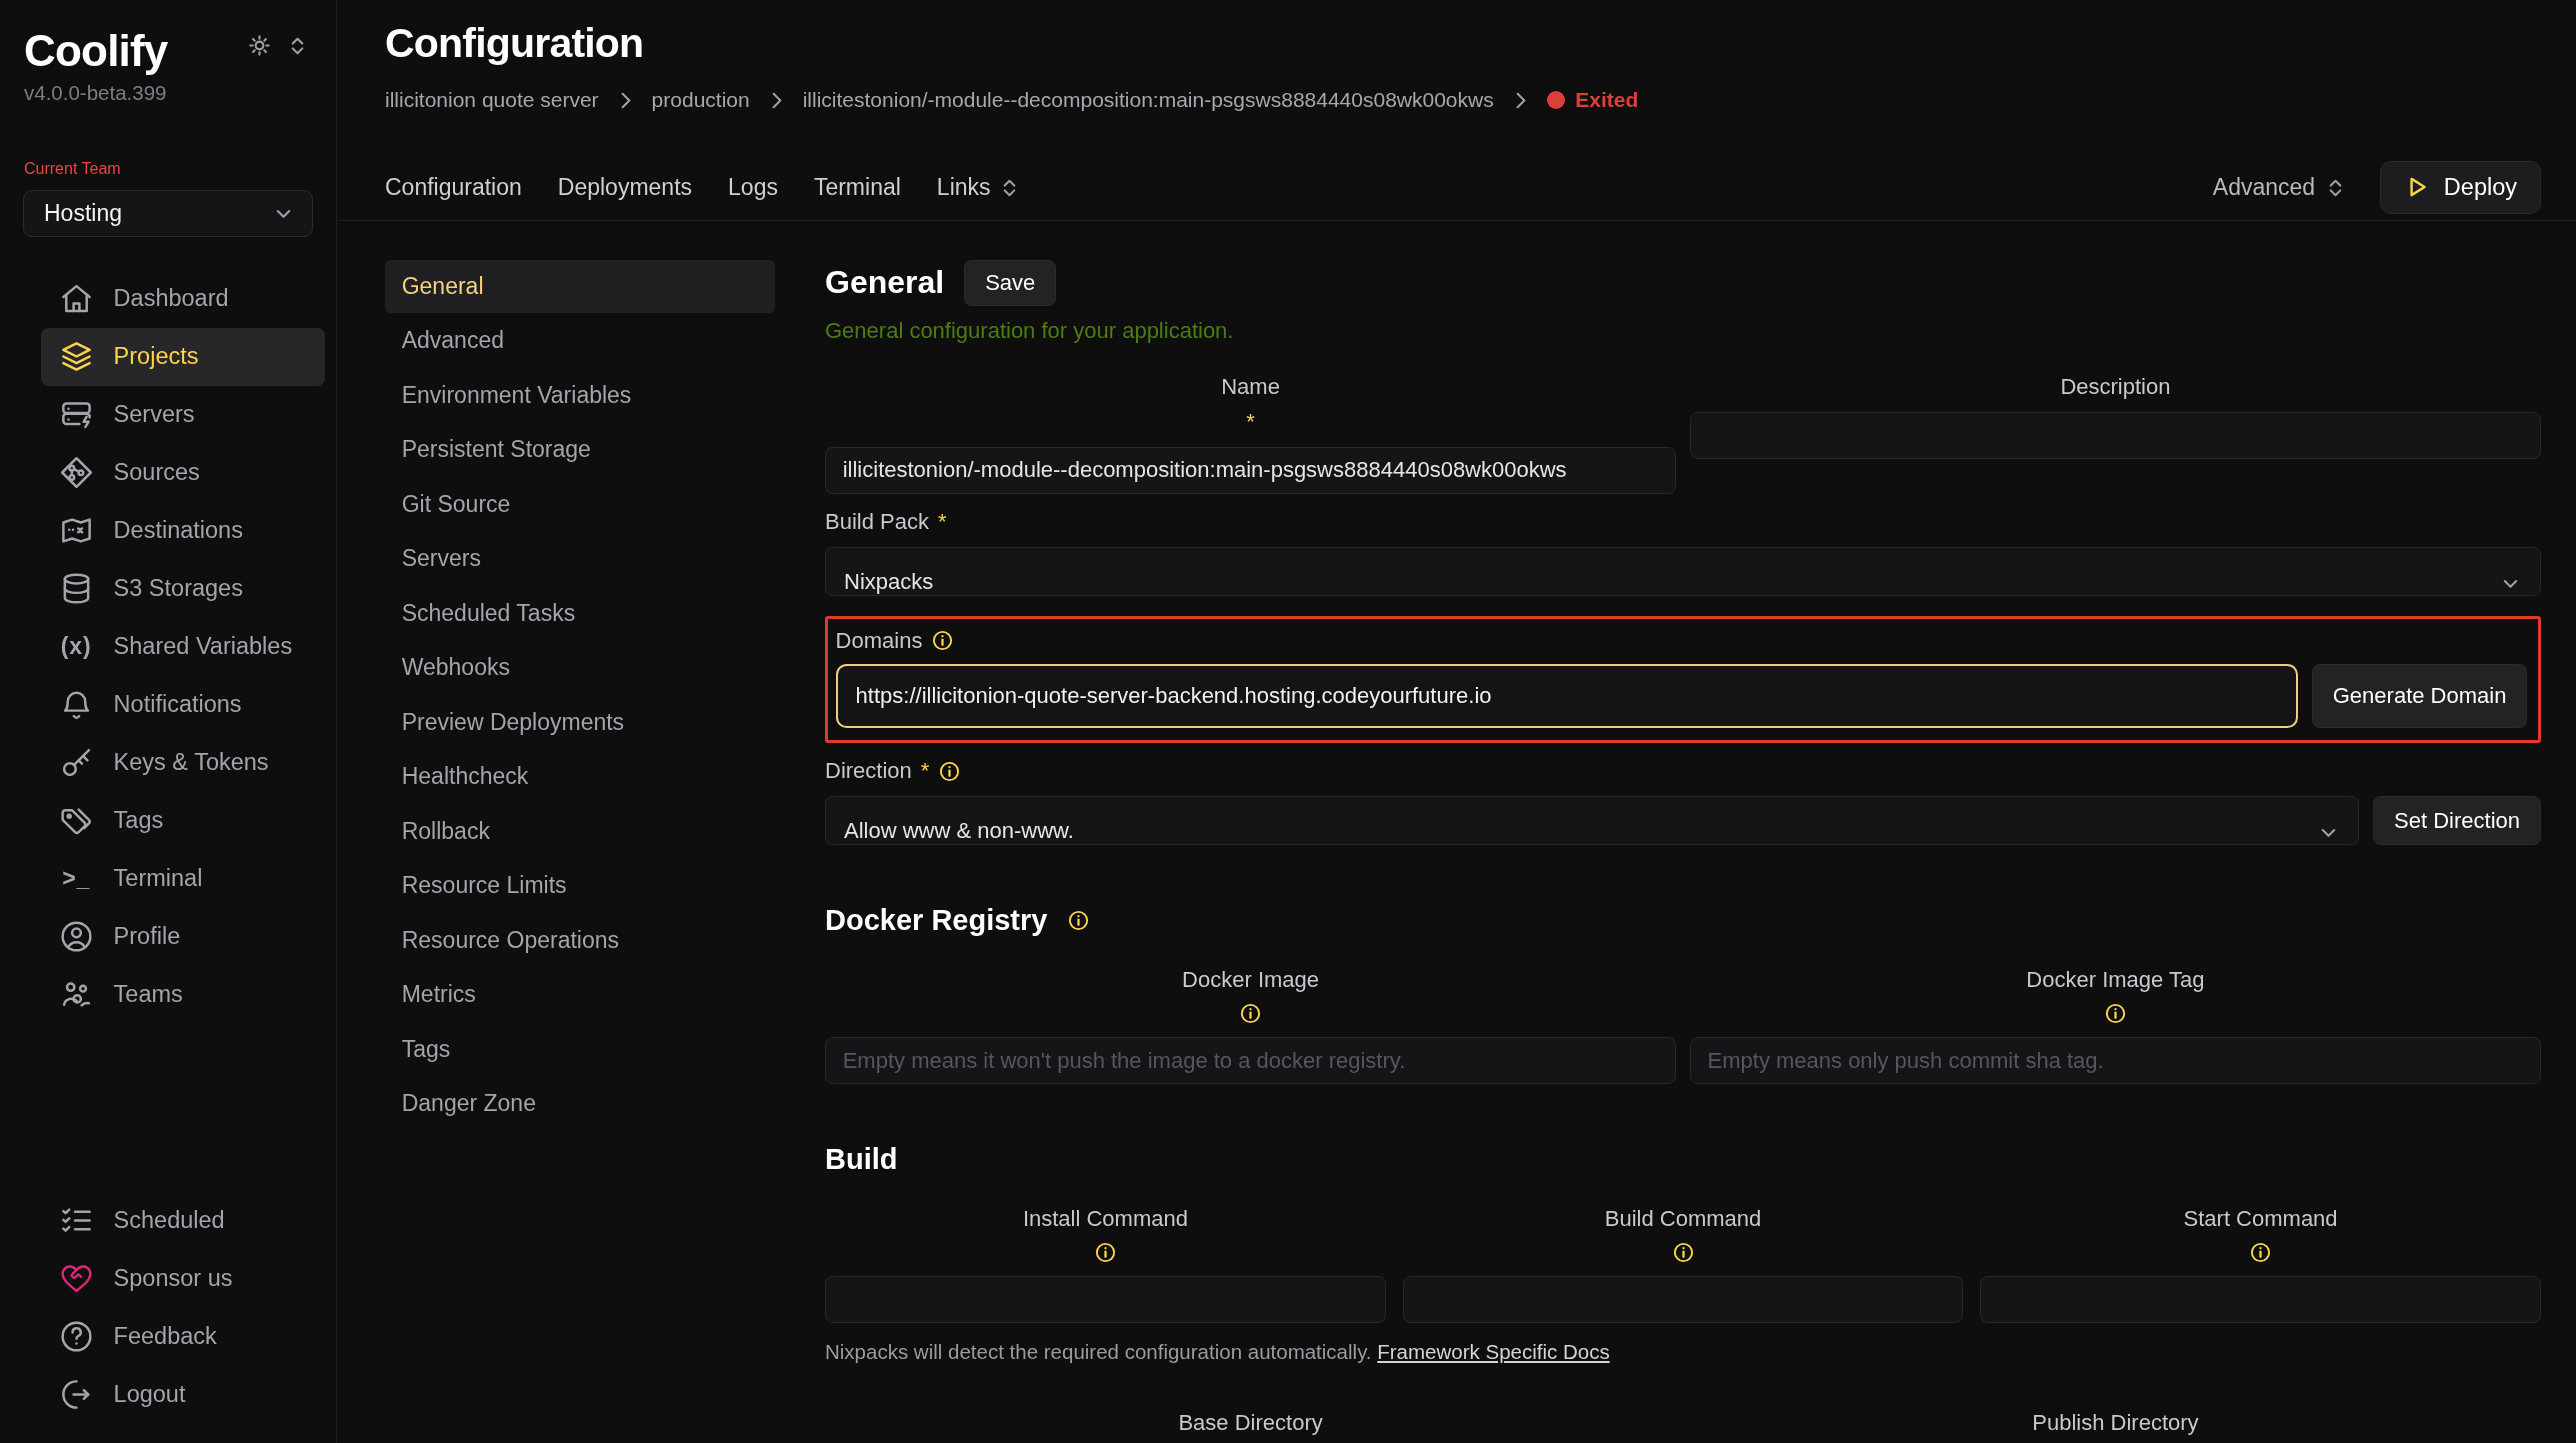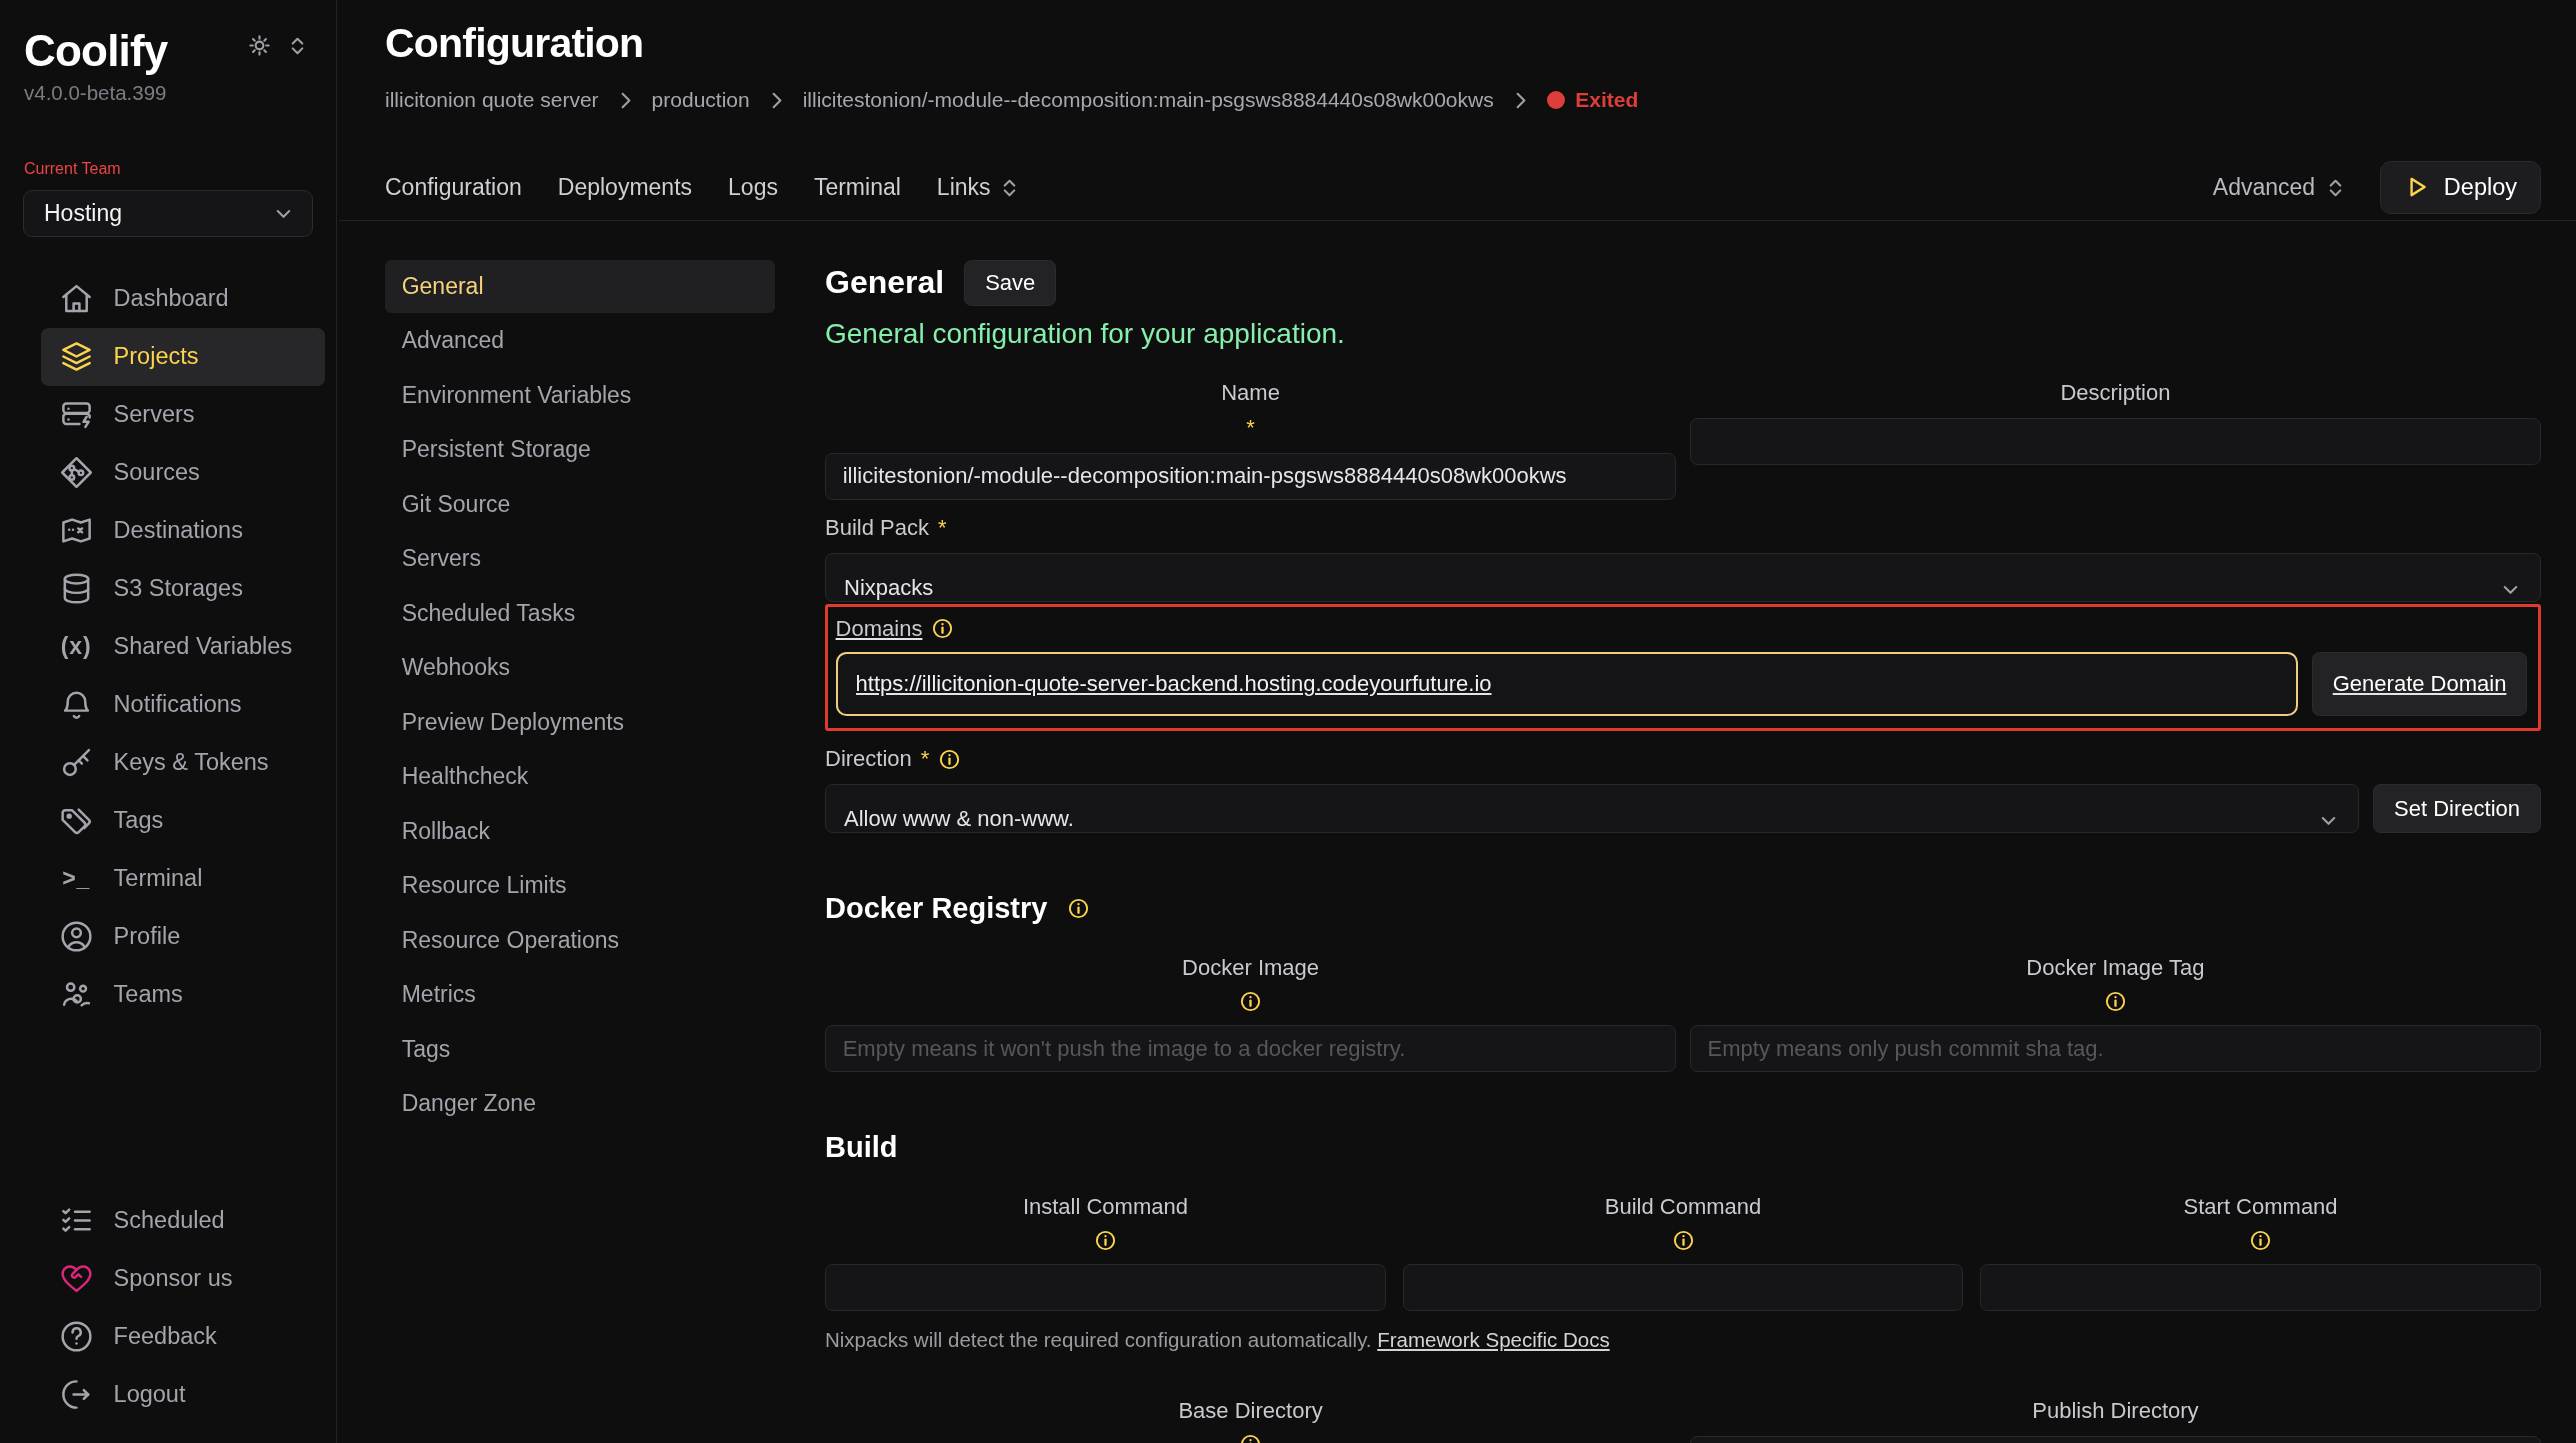--- a/index.html
+++ b/index.html
@@ -54,40 +54,40 @@
   
   .content { display:flex; padding:39px 35px 0 46px; }
   .subnav { width:390px; flex:0 0 390px; display:flex; flex-direction:column; }
   .subnav-item { height:53px; display:flex; align-items:center; padding-left:16.7px; border-radius:6px; font-size:23px; color:#a4a4ac; cursor:pointer; margin-bottom:1.5px; }
   .subnav-item.active { background:#202023; color:#f5d27c; }
 
   .form { margin-left:50px; width:1729px; }
   .h2-row { display:flex; align-items:center; gap:20px; }
   .h2 { font-size:32px; font-weight:700; color:#ffffff; }
   .btn { background:#232326; border:1.5px solid #2c2c30; border-radius:7.6px; color:#fff; font-size:22px; padding:9px 20px; cursor:pointer; font-family:inherit; }
-  .subtitle { margin-top:12px; font-size:28px; color:#86efac; }
+  .subtitle { margin-top:12px; font-size:22px; color:#4d7c0f; }
 
   .field-label { display:flex; align-items:center; gap:9px; font-size:22px; color:#c9c9cf; }
   .req { color:#fcd34d; }
   .info { width:23px; height:23px; }
   .info circle { fill:none; stroke:#fcd34d; stroke-width:2; }
   .info line { stroke:#fcd34d; stroke-width:2.4; stroke-linecap:round; }
 
   .row2 { display:flex; gap:13.7px; }
   .col { flex:1; }
   .row2 .field-label, .row3 .field-label { margin-bottom:12px;flex-direction:column; }
   .tinput { width:100%; height:47px; background:#151517; border:1.5px solid #29292d; border-radius:7.6px; color:#e6e6ea; font-size:22px; padding:0 16.7px; font-family:inherit; outline:none; }
   .tinput::placeholder { color:#56565e; }
   .select { height:49px; background:#151517; border:1.5px solid #29292d; border-radius:7.6px; display:flex; align-items:flex-end; justify-content:space-between; padding:0 18px; cursor:pointer; }
   .select span { font-size:22px; color:#e6e6ea; }
 
   .mt40 { margin-top:30px; } .mt20 { margin-top:15px; }
   .mt78 { margin-top:59px; } .mt60 { margin-top:46px; }
 
-  .domains-box { margin-top:2px; border:3px solid #e0392e; border-radius:3px; padding:9px 10.6px 12px 7.6px;text-decoration:underline; }
+  .domains-box { margin-top:20px; border:3px solid #e0392e; border-radius:3px; padding:9px 10.6px 12px 7.6px; }
   .domain-row { display:flex; gap:13.7px; margin-top:10.6px; align-items:stretch; }
   .domain-input { flex:1; height:64px; background:#141416; border:2.3px solid #f1cd81; border-radius:10.6px; color:#f1f1f4; font-size:22px; padding:0 18px; font-family:inherit; outline:none; }
   .inline-btn { white-space:nowrap; }
 
   .dir-row { display:flex; gap:13.7px; margin-top:12px; }
   .dir-row .select { flex:1; }
 
   .note { margin-top:16.7px; font-size:20.5px; color:#9b9ba2; }
   .note a { color:#d4d4d8; text-decoration:underline; cursor:pointer; }
 

